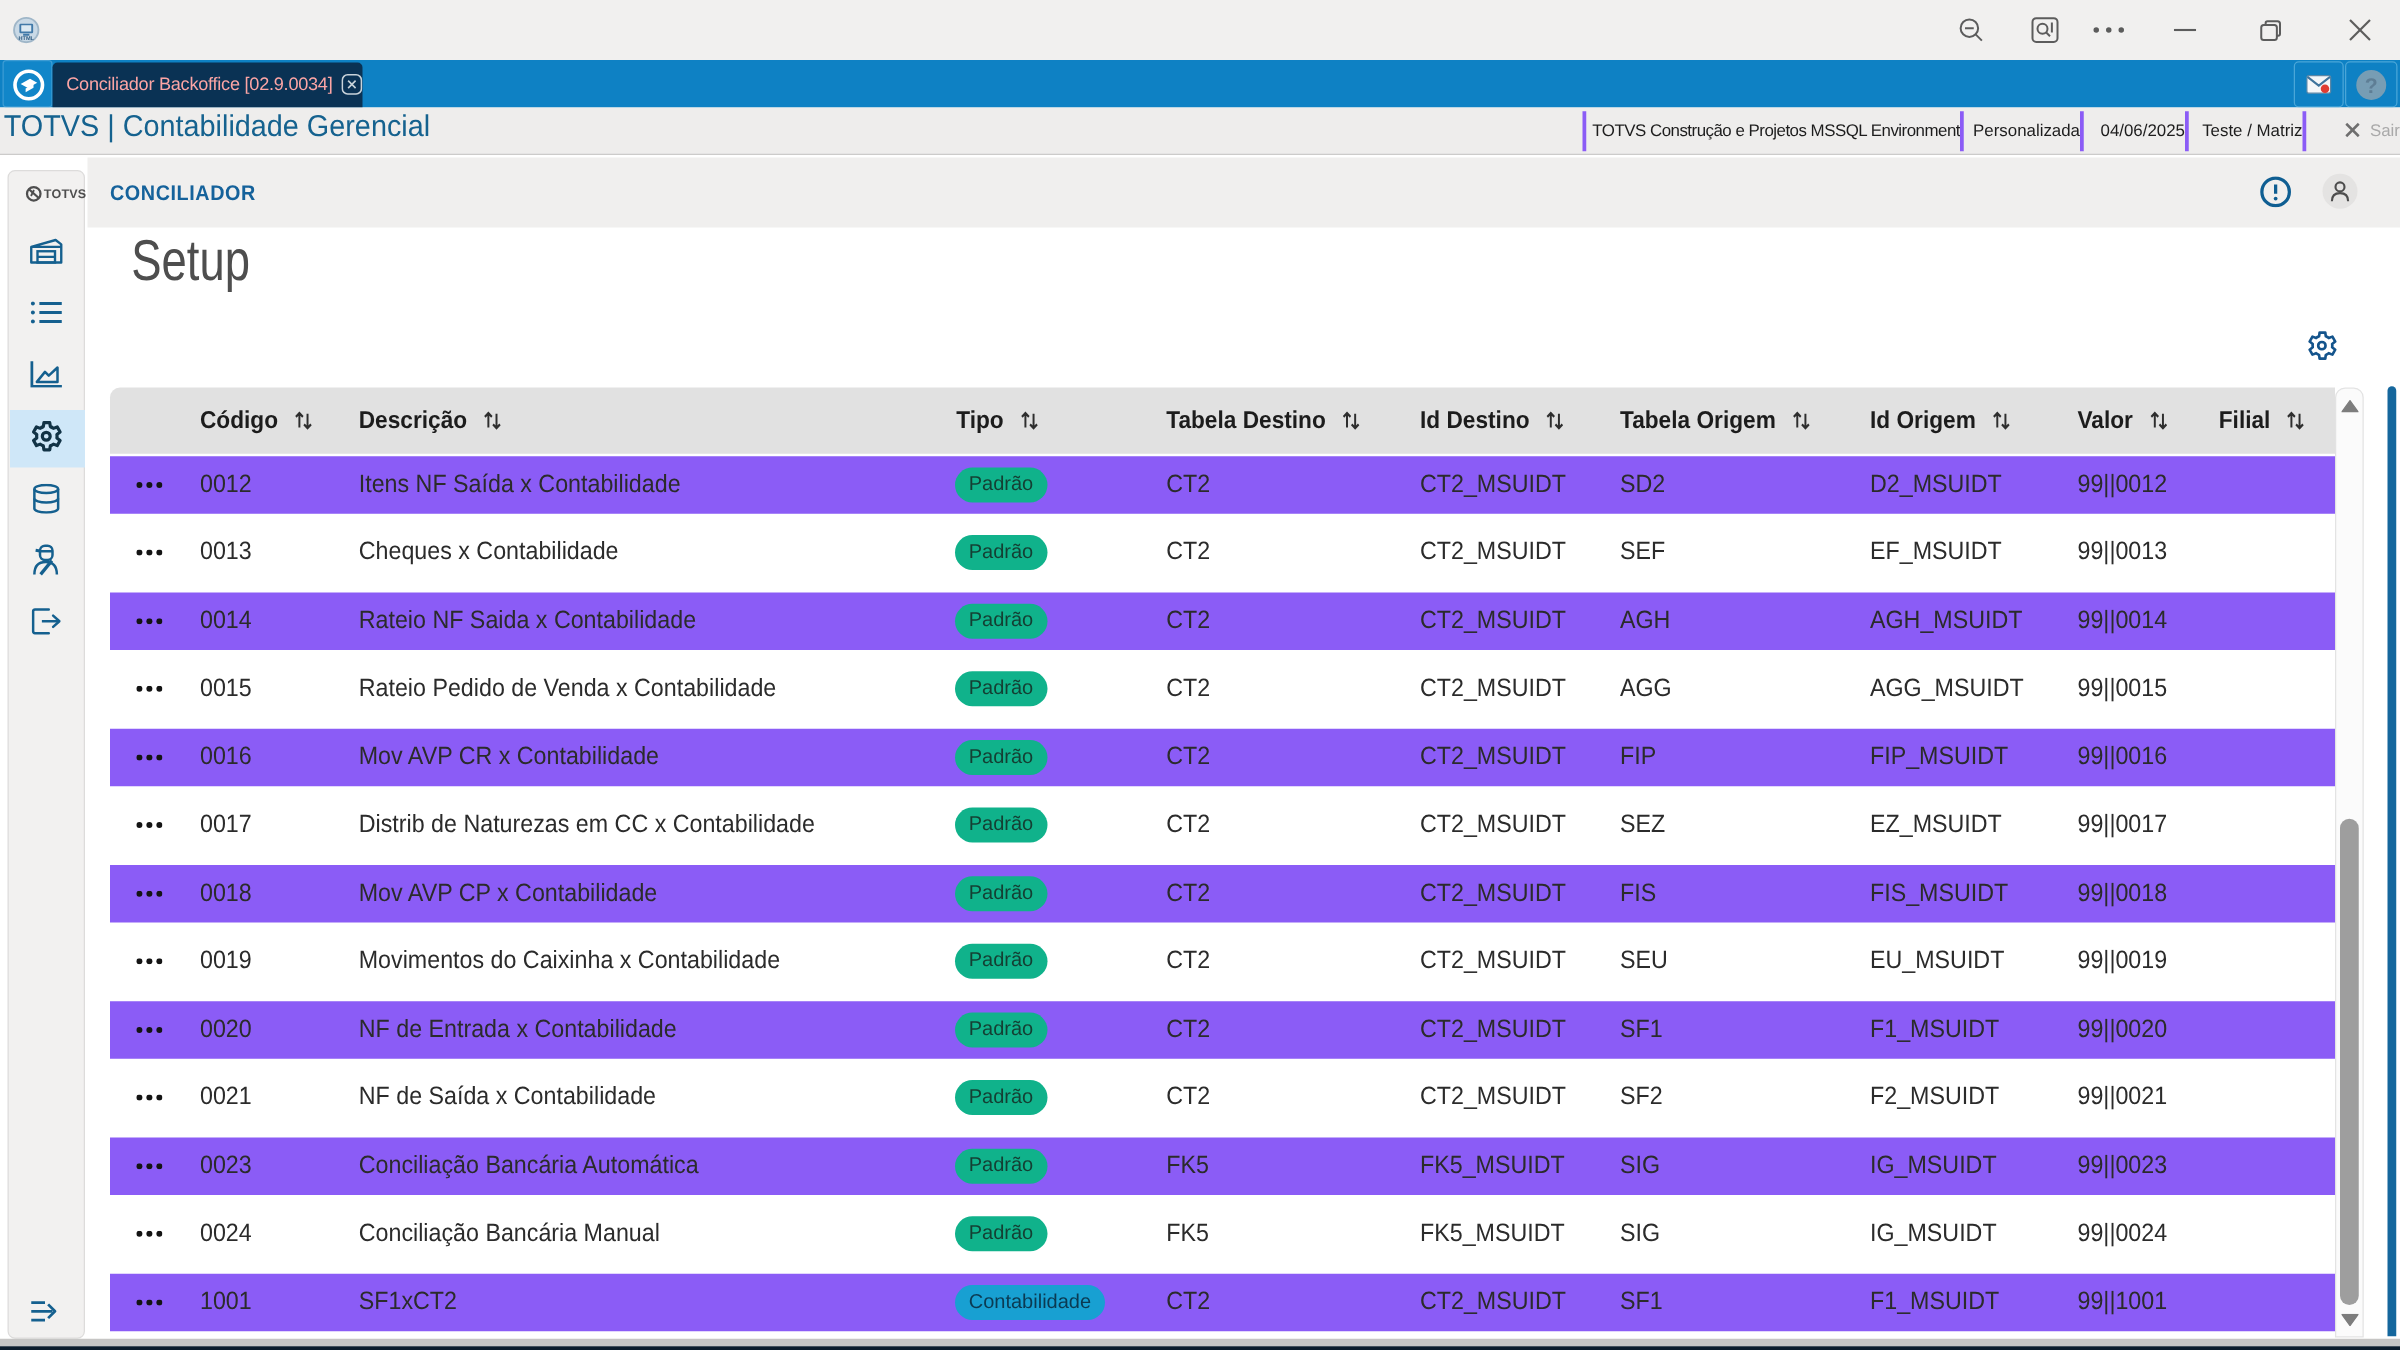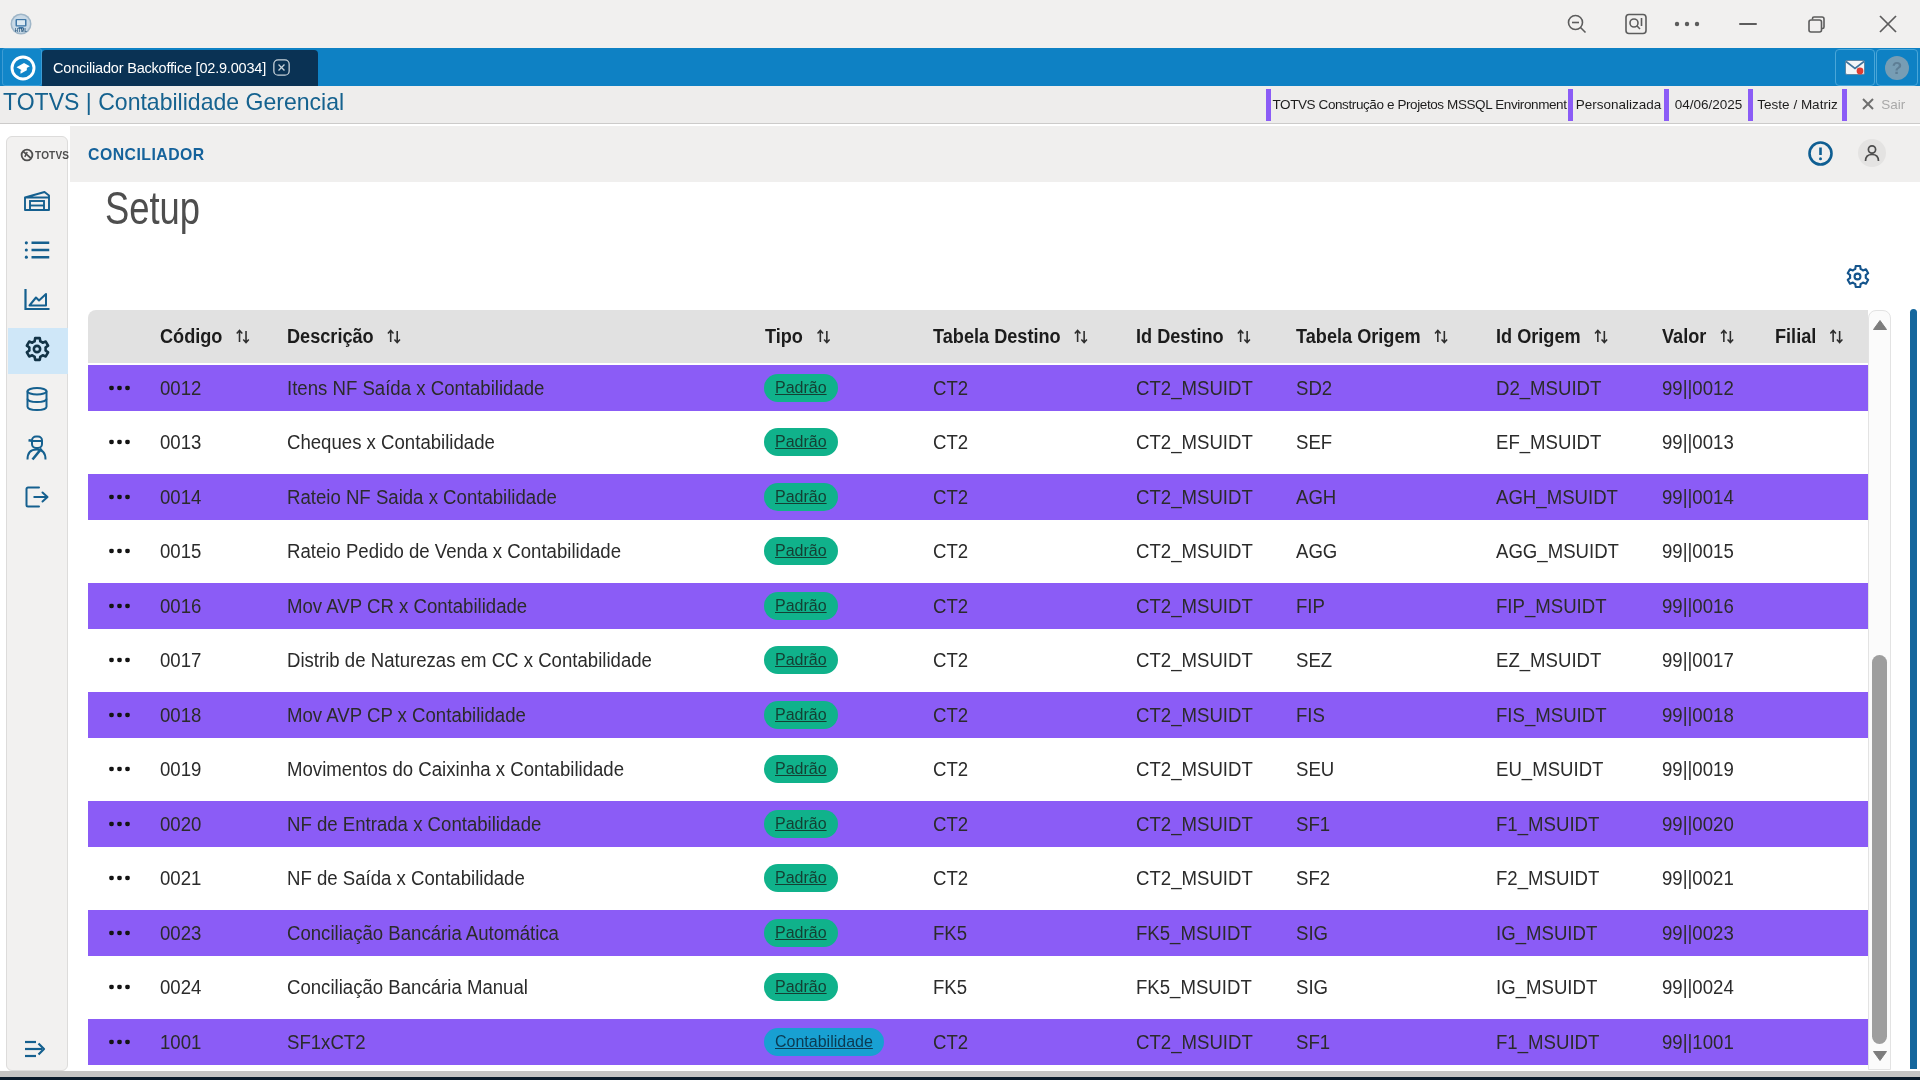--- a/index.html
+++ b/index.html
@@ -6,31 +6,31 @@
   html,body { width:1920px; height:1080px; overflow:hidden; background:#fff;
     font-family:"Liberation Sans", sans-serif; }
   .abs { position:absolute; }
   
   #titlebar { position:absolute; left:0; top:0; width:1920px; height:48px; background:#f1f0ef; }
   #apptitle { position:absolute; left:55px; top:14px; font-size:17px; color:#6f6f6f; letter-spacing:0; }
   
   #bluebar { position:absolute; left:0; top:48px; width:1920px; height:38px; background:#0e81c4; }
   #logobox { position:absolute; left:2px; top:0px; width:40px; height:38px; background:#1186c9;
      border:1px solid #3d9cd4; border-radius:3px; }
-  #tab { position:absolute; left:42px; top:2px; width:276px; height:36px; background:#0a3254;
-     border-radius:4px 4px 0 0; color:#ffffff; font-size:14.5px; padding-left:11px; line-height:36px;
+  #tab { position:absolute; left:42px; top:2px; width:248px; height:36px; background:#0a3254;
+     border-radius:4px 4px 0 0; color:#fca5a5; font-size:14.5px; padding-left:11px; line-height:36px;
      white-space:nowrap; letter-spacing:-0.2px; }
   #tab svg { position:absolute; left:231px; top:9px; margin:0 !important; }
   .bluebtn { position:absolute; top:1px; height:37px; border:1px solid #4aa6d8; border-radius:4px;
      display:flex; align-items:center; justify-content:center; }
   
   #envbar { position:absolute; left:0; top:86px; width:1920px; height:38px; background:#eeedec;
      border-bottom:1px solid #cccbca; font-size:13.5px; color:#1d1d1d; }
-  .envcell { position:absolute; top:3px; height:32px; line-height:32px; text-align:center;
-     border-left:5px solid #8b5cf6; white-space:nowrap; overflow:hidden; }
+  .envcell { position:absolute; top:3px; height:32px; line-height:32px; text-align:right;
+     border-left:3px solid #8b5cf6; white-space:nowrap; overflow:hidden; }
   #brand { position:absolute; left:3px; top:0; height:38px; line-height:31px; font-size:24px; color:#15628f;
      transform:scaleX(0.96); transform-origin:0 0; white-space:nowrap; }
   
   #topstrip { position:absolute; left:70px; top:126px; width:1850px; height:56px; background:#f0efee; }
   #conc { position:absolute; left:18px; top:19px; font-size:17px; font-weight:bold; color:#15629b;
      transform:scale(0.93,1); transform-origin:0 0; letter-spacing:0.5px; }
   
   #sidebar { position:absolute; left:6px; top:136px; width:62px; height:935px; background:#f2f1f0;
      border:1px solid #dddcdb; border-radius:6px; }
   .sbicon { position:absolute; left:50%; transform:translate(-50%,-50%); }
@@ -42,21 +42,21 @@
   #table { position:absolute; left:88px; top:310px; width:1780px; }
   #thead { height:53px; background:#e1e1e1; border-radius:8px 0 0 0; position:relative; }
   .trow { height:54.5px; position:relative; }
   .trow .band { position:absolute; left:0; top:2px; right:0; bottom:7px; }
   .trow.g .band { background:#8b5cf6; }
   .cell { position:absolute; top:50%; transform:translateY(-50%) scaleX(0.93); transform-origin:0 50%; font-size:20px; color:#2b2b2b; white-space:nowrap; }
   .hcell { position:absolute; top:0; height:53px; display:flex; align-items:center; gap:14px;
      font-size:19.5px; font-weight:bold; color:#1c1c1c; white-space:nowrap;
      transform:scaleX(0.93); transform-origin:0 50%; }
   .pill { position:absolute; left:676px; top:50%; transform:translateY(-50%); height:28px; line-height:28px;
-     border-radius:14px; font-size:16px; padding:0 11px;text-decoration:underline; }
+     border-radius:14px; font-size:16px; padding:0 11px; }
   .pill.green { background:#10b28b; color:#143f33; }
   .pill.blue  { background:#18a0d2; color:#0b3a52; }
   .dots { position:absolute; left:21px; top:50%; transform:translateY(-50%); width:21px; height:5px; }
   
   #vscroll { position:absolute; left:1868px; top:310px; width:23px; height:760px; background:#fbfbfb;
      border:1px solid #e3e3e3; border-radius:8px 8px 0 0; }
   #vthumb { position:absolute; left:3px; top:344px; width:15px; height:389px; background:#9e9e9e; border-radius:8px; }
   
   #edgebar { position:absolute; left:1910px; top:309px; width:7px; height:760px; background:#15679d; border-radius:4px 4px 0 0; }
   

